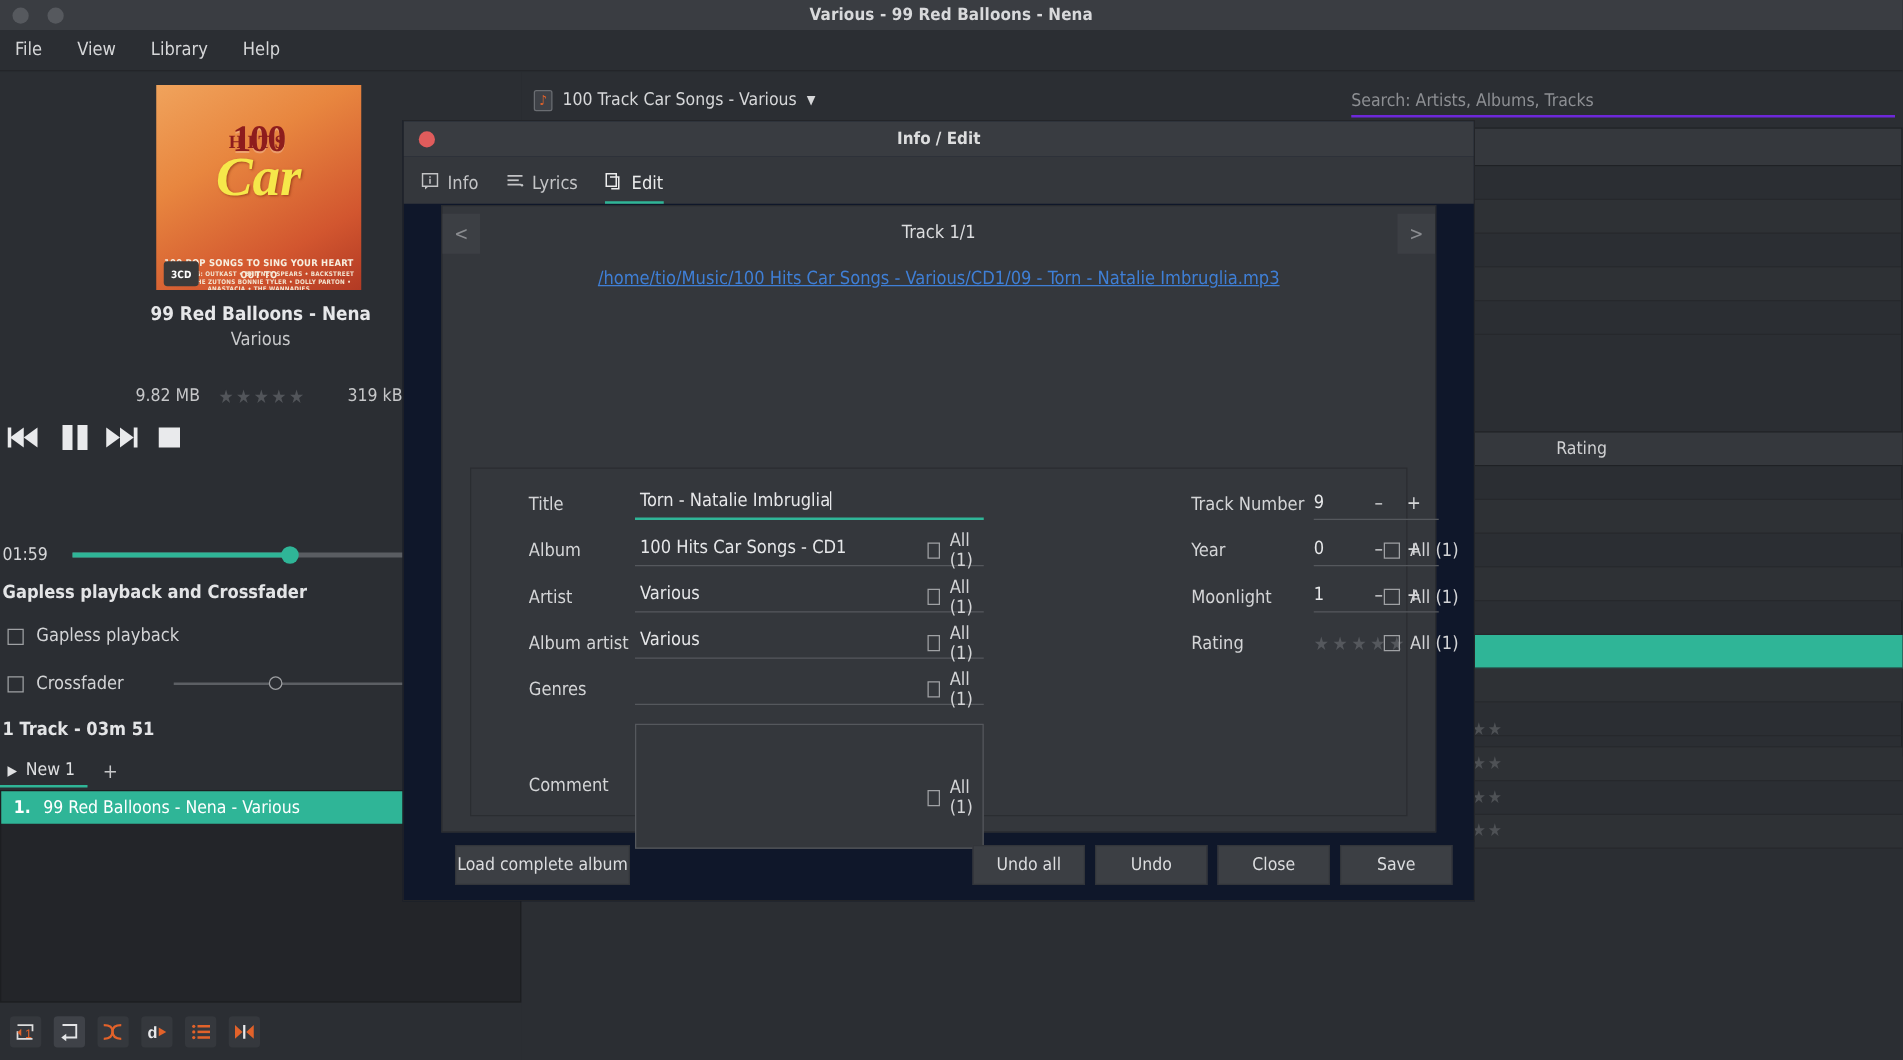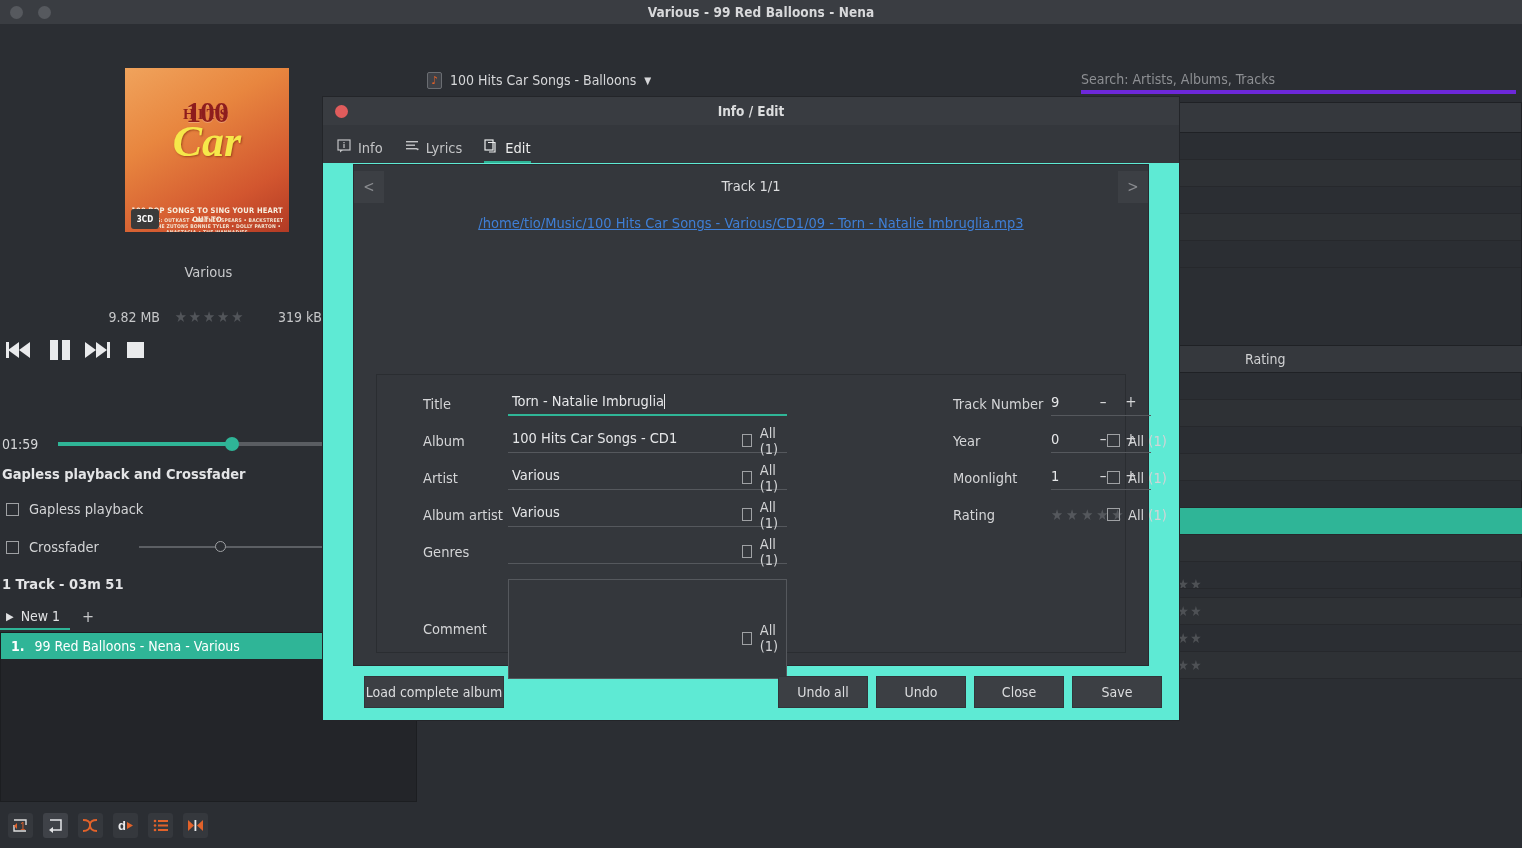--- a/index.html
+++ b/index.html
@@ -97,21 +97,21 @@
              display:flex; align-items:center; justify-content:center; }
   .btn-ico.active { background:#3f4248; }
 
   
   .toolbar { position:absolute; left:417px; top:58px; right:0; height:44px; background:#2b2e33;
              display:flex; align-items:center; }
   .albumsel { display:flex; align-items:center; gap:8px; margin-left:10px; font-size:14px; color:#d6d7d9;}
   .note-ico { width:15px; height:17px; background:#3e4147; border:1px solid #6a6d72; border-radius:2px;
               display:flex; align-items:center; justify-content:center; color:#e2622a; font-size:11px;}
   .searchbox { position:absolute; left:664px; right:6px; top:10px; height:26px;
-               border-bottom:4px solid #6d28d9; color:#8d8f93; font-size:14px;
+               border-bottom:2px solid #6d28d9; color:#8d8f93; font-size:14px;
                display:flex; align-items:flex-end; padding-left:0px;}
   .searchbox span { padding-bottom:3px; }
 
   .libgrid { position:absolute; left:417px; top:102px; right:0; bottom:0; }
   .lib-col { position:absolute; top:0; background:#2b2e33; border:1px solid #1f2125;}
   .colhdr { height:30px; background:#35383d; border-bottom:1px solid #1f2125;
             display:flex; align-items:center; font-size:14px; color:#d0d1d3; padding-left:14px;}
   .striperow { height:27px; border-bottom:1px solid #26282c; }
   .striperow.alt { background:#2e3135; }
   .striperow.sel { background:#2fb597; }
@@ -127,21 +127,21 @@
   .tlrow .c-title { width:118px; overflow:hidden; white-space:nowrap; }
   .tlrow .c-artist{ width:120px; }
   .tlrow .c-album { width:130px; }
   .tlrow .c-disc  { width:64px; }
   .tlrow .c-dash  { width:28px; text-align:center; }
   .tlrow .c-time  { width:56px; font-weight:bold; }
   .tlrow .c-rate  { width:80px; font-weight:bold; }
   .tlrow .c-size  { width:80px; font-weight:bold; text-align:right; padding-right:6px;}
   .tlrow .c-stars { color:#4e5155; font-size:14px; letter-spacing:1.5px; padding-left:10px;}
   .dialog { position:absolute; left:322px; top:96px; width:858px; height:625px;
-            background:#5eead4; border:1px solid #232529; }
+            background:#0f172a; border:1px solid #232529; }
   .dlg-title { height:28px; background:#393c41; position:relative; display:flex; align-items:center;}
   .dlg-close { width:13px; height:13px; border-radius:50%; background:#e05c5c; margin-left:12px;}
   .dlg-title-text { position:absolute; left:0; right:0; text-align:center; font-size:13.5px;
                     font-weight:600; color:#dcddde;}
   .dlg-tabs { height:38px; display:flex; align-items:flex-end; padding-left:14px; gap:22px;
               background:#34373c; }
   .dlg-tab { display:flex; align-items:center; gap:7px; font-size:14.5px; color:#c3c4c6;
              padding-bottom:5px; border-bottom:2px solid transparent; }
   .dlg-tab.active { color:#eceded; border-bottom:2px solid #2fb597; }
 
@@ -199,25 +199,31 @@
 <div id="app">
 
   <div class="titlebar">
     <div class="tb-dots">
       <div class="dot"></div>
       <div class="dot"></div>
     </div>
     <div class="tb-title">Various - 99 Red Balloons - Nena</div>
   </div>
 
+  <div class="menubar">
+    <span>File</span>
+    <span>View</span>
+    <span>Library</span>
+    <span>Help</span>
+  </div>
 
   <div class="toolbar">
     <div class="albumsel">
       <span class="note-ico">♪</span>
-      <span>100 Hits Car Songs - Balloons</span>
+      <span>100 Track Car Songs - Various</span>
       <span style="font-size:10px;">▼</span>
     </div>
     <div class="searchbox">
       <span>Search: Artists, Albums, Tracks</span>
     </div>
   </div>
 
   <div class="libgrid">
     <div class="lib-col" style="left:760px; width:345px; top:0; bottom:243px;">
       <div class="colhdr"></div>
@@ -307,20 +313,21 @@
     <div class="cover">
       <div class="c100">100</div>
       <div class="chits">HITS</div>
       <div class="ccar">Car</div>
       <div class="ctag">100 POP SONGS TO SING YOUR HEART OUT TO</div>
       <div class="ctag2">INCLUDING: OUTKAST • BRITNEY SPEARS • BACKSTREET BOYS • THE ZUTONS
 BONNIE TYLER • DOLLY PARTON • ANASTACIA • THE WANNADIES</div>
       <div class="cgd">3CD</div>
     </div>
 
+    <div class="np-title">99 Red Balloons - Nena</div>
     <div class="np-artist">Various</div>
 
     <div class="np-meta">
       <span class="size">9.82 MB</span>
       <span class="stars">★★★★★</span>
       <span class="rate">319 kBit/s</span>
     </div>
 
     <div class="transport">
       <span>

